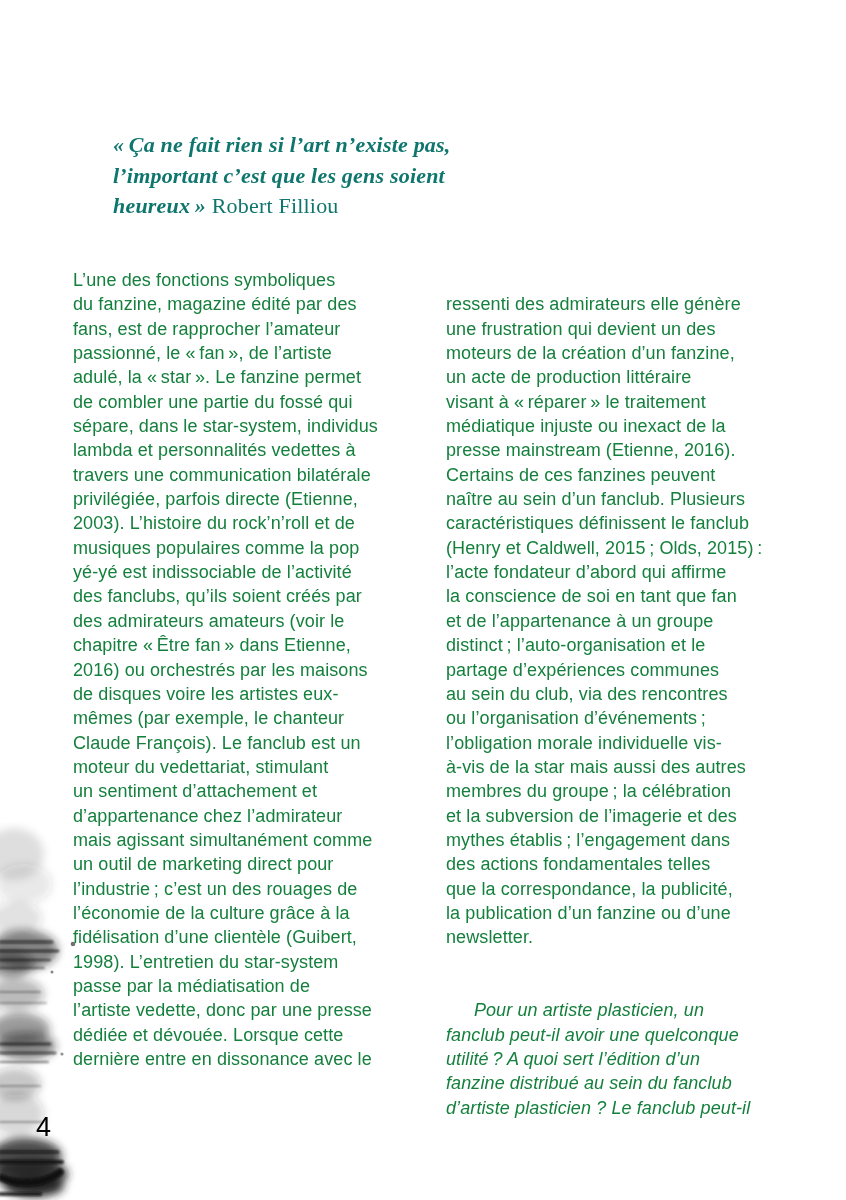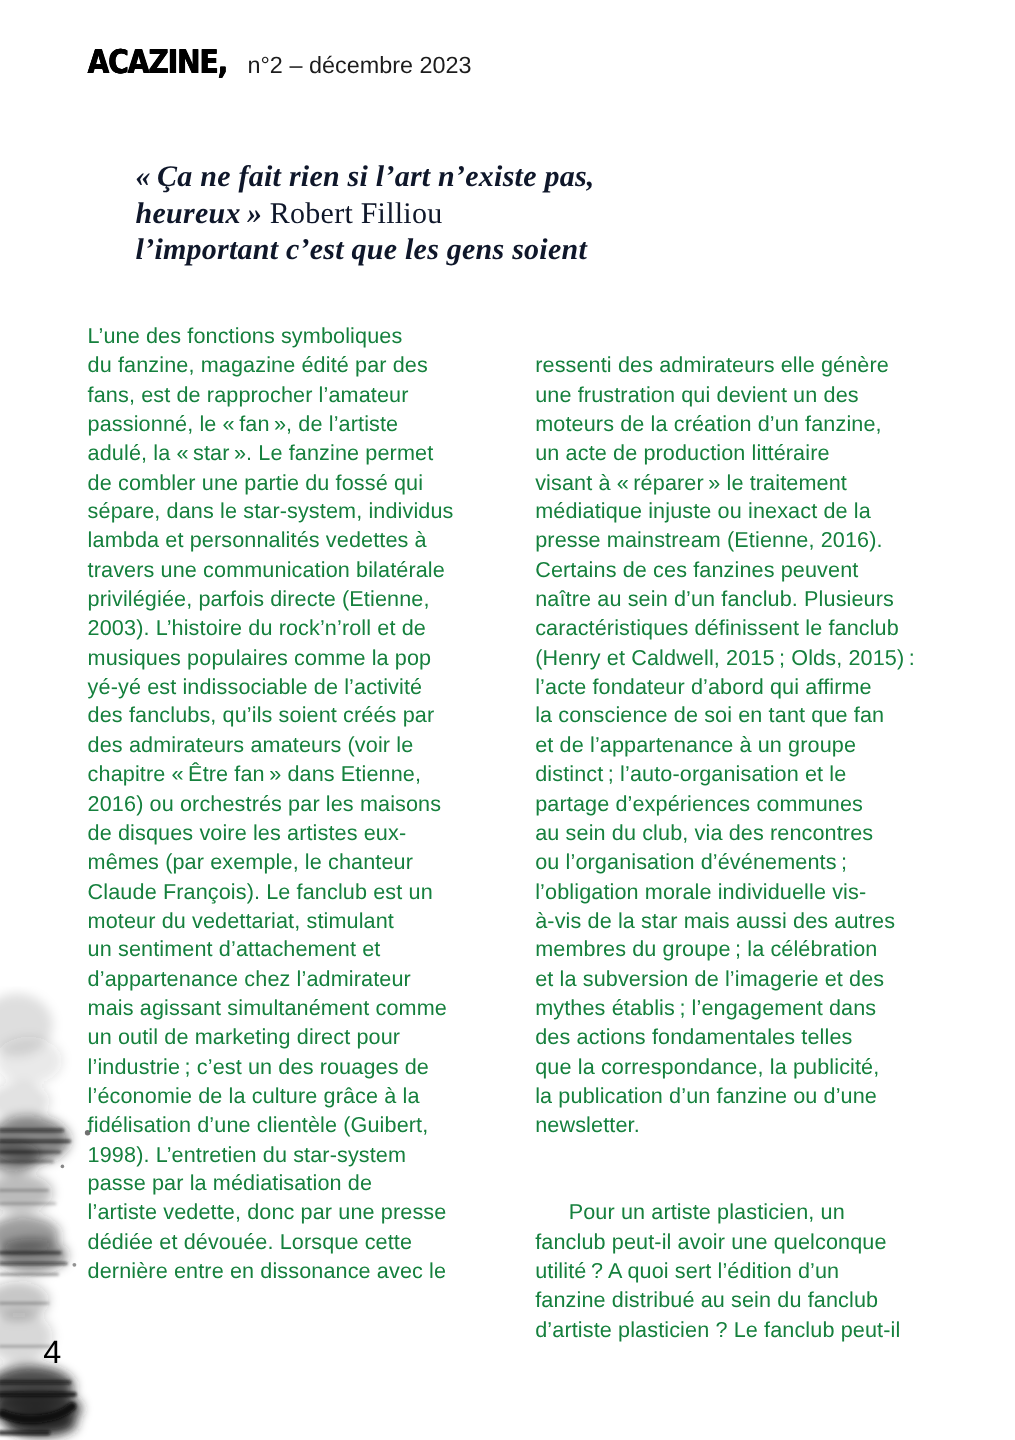--- a/index.html
+++ b/index.html
@@ -19,57 +19,54 @@
     letter-spacing:-1px;
     display:inline-block;transform:scaleX(.9) scaleY(1.05);transform-origin:left bottom;
     text-shadow:.4px 0 #000,-.4px 0 #000,0 .3px #000;
   }
   .issue{font-size:19.5px;color:#1c1c1c;margin-left:4px;}
   
   .quote{
     position:absolute;left:73px;top:108px;z-index:2;
     font-family:"Liberation Serif","DejaVu Serif",serif;
     font-style:italic;font-weight:700;
-    font-size:25px;line-height:30.5px;color:#0f172a;
+    font-size:22px;line-height:30.5px;color:#0f766e;
     letter-spacing:.2px;
   }
   .quote .qline{white-space:nowrap;}
   .attribution{font-style:normal;font-weight:400;}
   
   .col{
     position:absolute;top:268px;z-index:2;
     white-space:pre-line;
     font-size:18px;line-height:24.35px;
     letter-spacing:.1px;color:#15803d;
   }
   .col p{margin:0;white-space:pre-line;}
   .col-left{left:73px;width:352px;}
   .col-right{left:446px;width:386px;}
-  .col-right .para2{margin-top:24.35px;text-indent:1.55em;}
+  .col-right .para2{margin-top:24.35px;text-indent:1.55em;font-style:italic;}
   
   .pagenum{
     position:absolute;left:36px;top:1112px;z-index:4;
     font-size:27px;color:#000;
   }
   
   .smudge{position:absolute;left:0;top:822px;z-index:1;}
 </style>
 </head>
 <body>
 
 <div class="page">
 
-  <header class="header">
-    <span class="mag">ACAZINE,</span><span class="issue">n°2 – décembre 2023</span>
-  </header>
 
   <blockquote class="quote">
     <div class="qline">« Ça ne fait rien si l’art n’existe pas,</div>
+    <div class="qline">l’important c’est que les gens soient</div>
     <div class="qline"><span>heureux » </span><span class="attribution">Robert Filliou</span></div>
-    <div class="qline">l’important c’est que les gens soient</div>
   </blockquote>
 
   <div class="col col-left">L’une des fonctions symboliques
 du fanzine, magazine édité par des
 fans, est de rapprocher l’amateur
 passionné, le « fan », de l’artiste
 adulé, la « star ». Le fanzine permet
 de combler une partie du fossé qui
 sépare, dans le star-system, individus
 lambda et personnalités vedettes à

